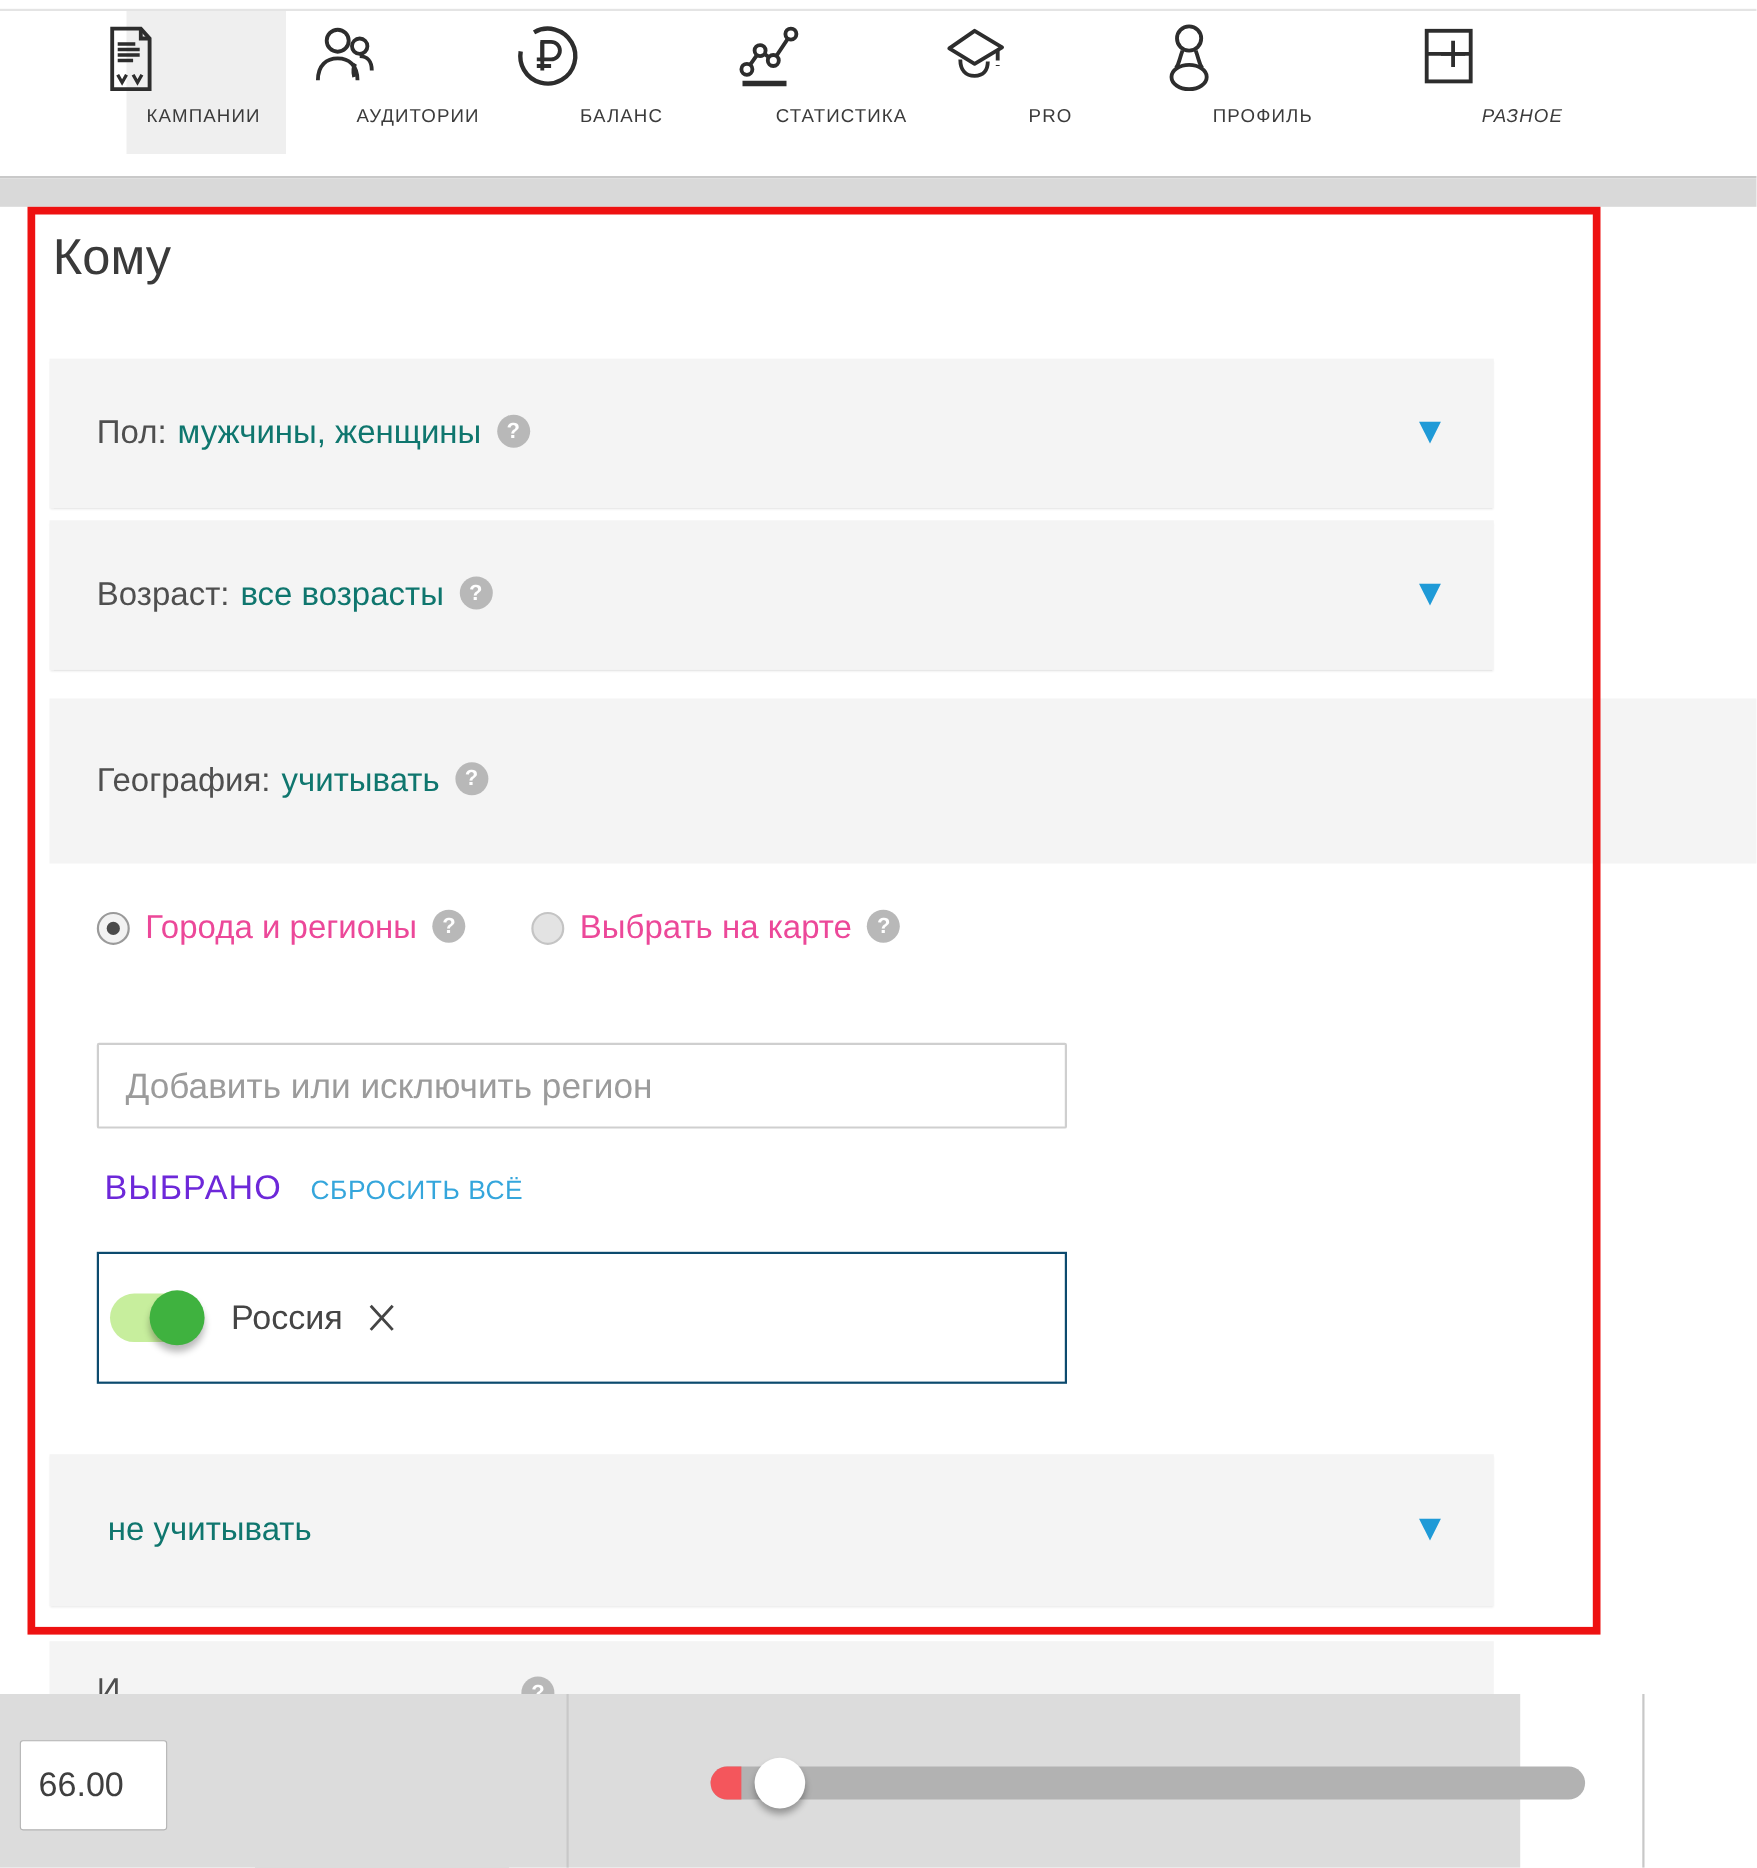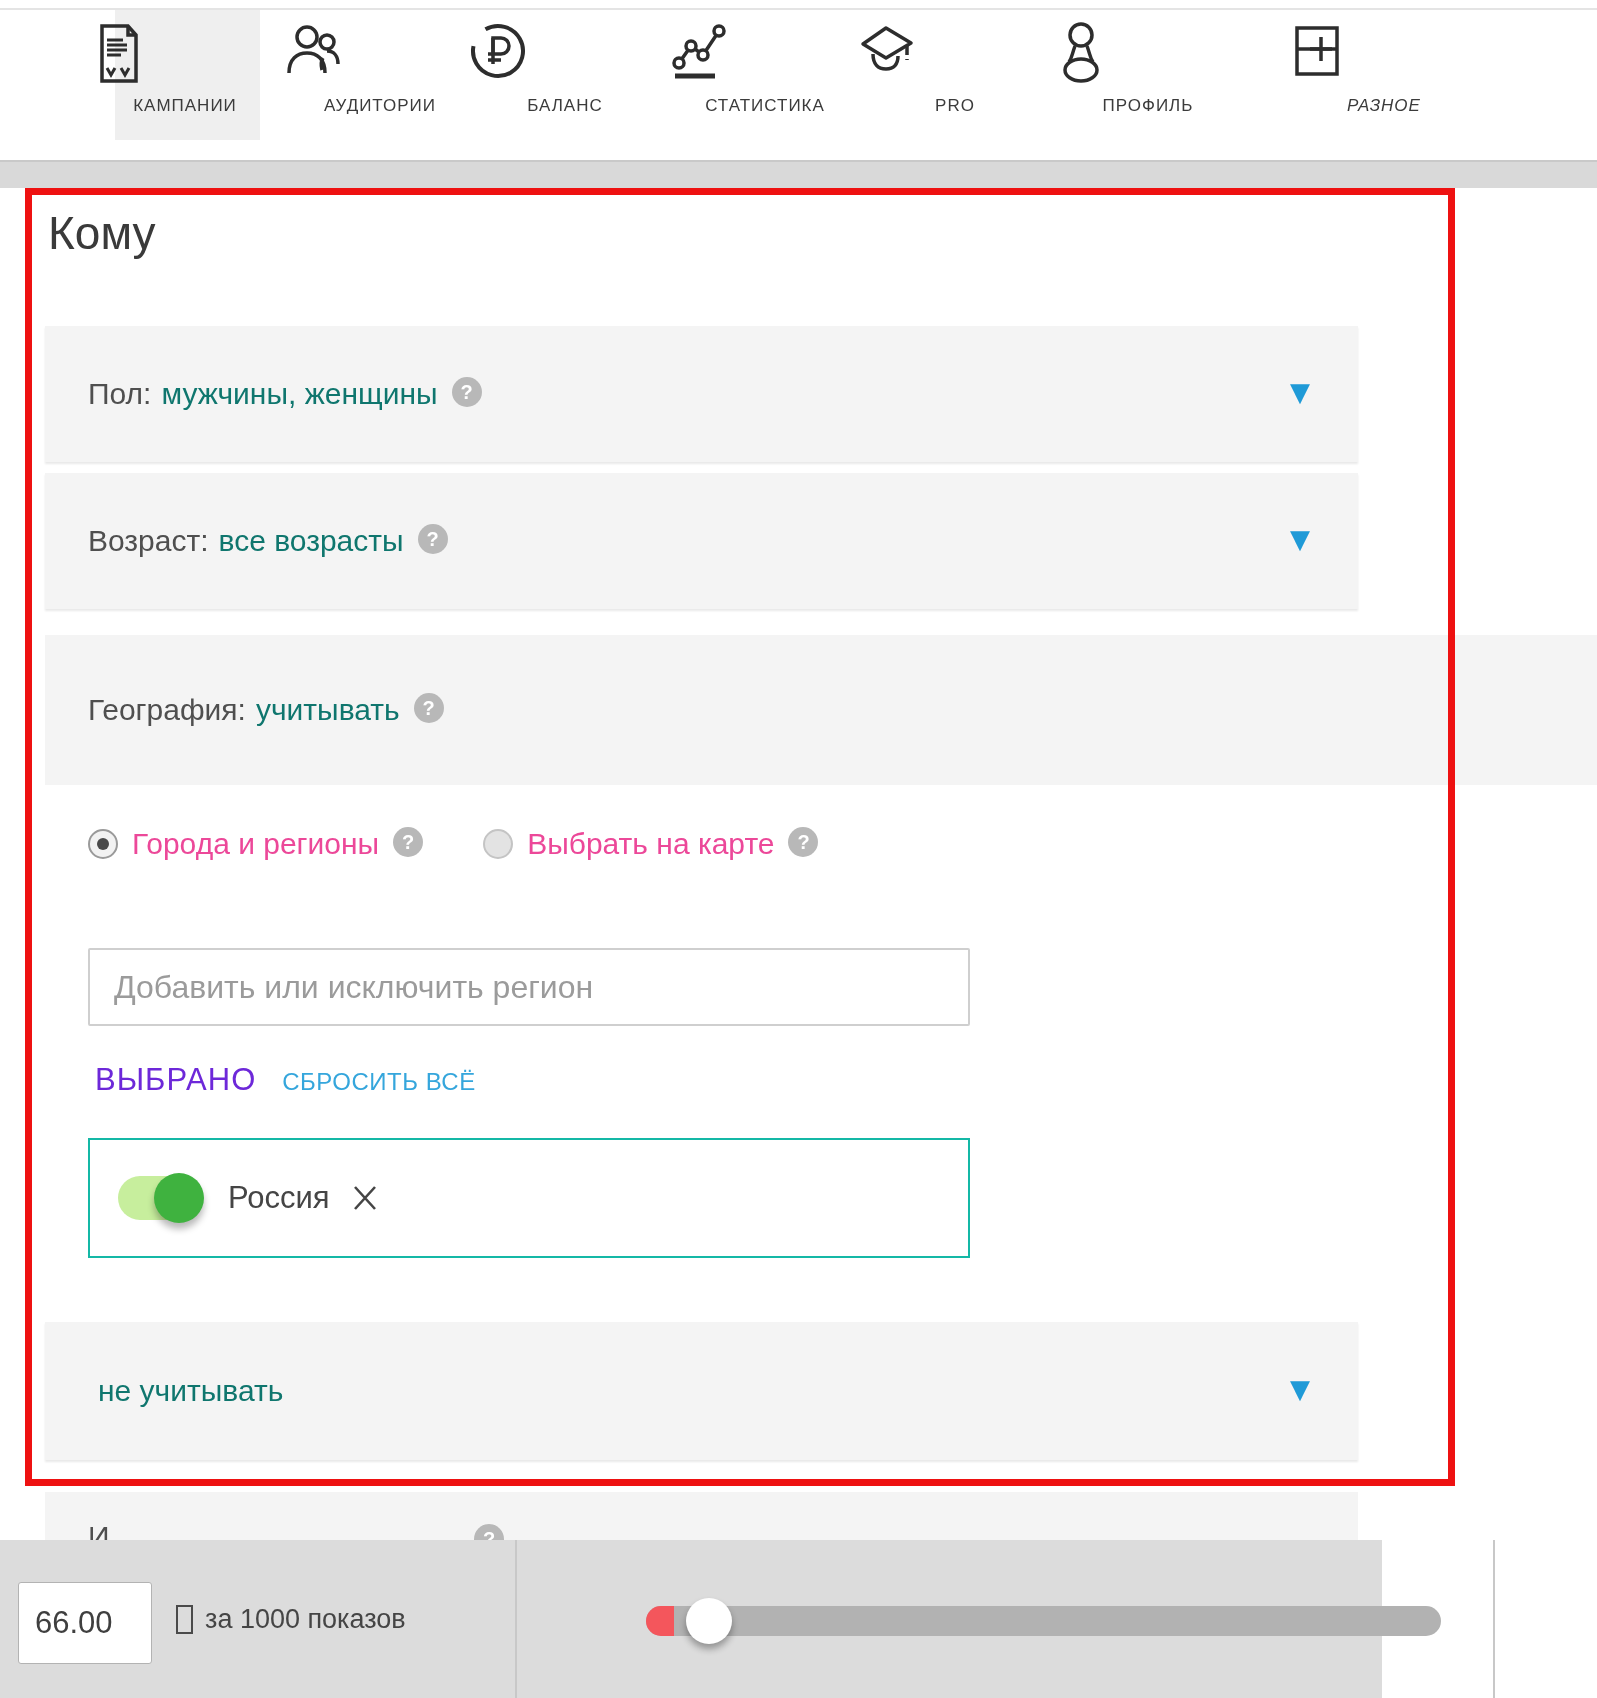--- a/index.html
+++ b/index.html
@@ -36,21 +36,21 @@
   .radio.sel{border:2px solid #9a9a9a;background:#f2f2f2;}
   .radio.sel::after{content:"";position:absolute;left:7px;top:7px;width:12px;height:12px;border-radius:50%;background:#4a4a4a;}
   .radio.unsel{border:2px solid #c4c4c4;background:#e3e3e3;}
   .radio-lbl{font-size:30px;color:#ec4899;margin-left:14px;}
   .gap2{margin-left:60px;}
   .region-input{position:absolute;left:88px;top:948px;width:882px;height:78px;box-sizing:border-box;border:2px solid #cfcfcf;border-radius:2px;font-size:32px;color:#555;padding:0 24px;font-family:"Liberation Sans",sans-serif;background:#fff;z-index:5;}
   .region-input::placeholder{color:#9b9b9b;opacity:1;}
   .selected-row{position:absolute;left:95px;top:1062px;display:flex;align-items:baseline;z-index:5;}
   .selected-h{font-size:31px;color:#6d28d9;letter-spacing:1px;}
   .reset-link{font-size:24px;color:#35a6dc;margin-left:26px;letter-spacing:0.5px;cursor:pointer;}
-  .region-box{position:absolute;left:88px;top:1138px;width:882px;height:120px;box-sizing:border-box;border:2px solid #14b8a6;background:#fff;display:flex;align-items:center;padding-left:28px;z-index:5;}
+  .region-box{position:absolute;left:88px;top:1138px;width:882px;height:120px;box-sizing:border-box;border:2px solid #0c4a6e;background:#fff;display:flex;align-items:center;padding-left:10px;z-index:5;}
   .toggle{position:relative;width:80px;height:44px;border-radius:22px;background:#c7ee9d;cursor:pointer;flex:none;}
   .toggle .knob{position:absolute;right:-6px;top:-3px;width:50px;height:50px;border-radius:50%;background:#3fb23f;box-shadow:0 6px 7px rgba(0,0,0,0.28);}
   .region-name{font-size:31px;color:#454545;margin-left:30px;}
   .close-x{margin-left:20px;width:30px;height:30px;cursor:pointer;flex:none;}
   
   .panel-partial{position:absolute;left:45px;top:1492px;width:1313px;height:48px;background:#f4f4f4;overflow:hidden;z-index:3;}
   .panel-partial .p-lbl{position:absolute;left:43px;top:28px;font-size:30px;color:#4f4f4f;}
   .panel-partial .p-help{position:absolute;left:415px;top:32px;}
   
   .footer{position:absolute;left:0;top:1540px;width:1382px;height:158px;background:#dcdcdc;z-index:40;}
@@ -234,22 +234,18 @@
   <span class="p-lbl">И</span>
   <span class="help-badge p-help">?</span>
 </div>
 
 <div class="footer">
   <div class="f-divider" style="left:515px;"></div>
   <div class="f-divider" style="left:1493px;"></div>
 
   <input class="price-input" type="text" value="66.00" style="">
 
-  <div class="price-unit">
-    <span class="tofu"></span>
-    <span>за 1000 показов</span>
-  </div>
 
   <div class="slider-track">
     <div class="slider-fill"></div>
     <div class="slider-knob"></div>
   </div>
 </div>
 
 </body></html>

